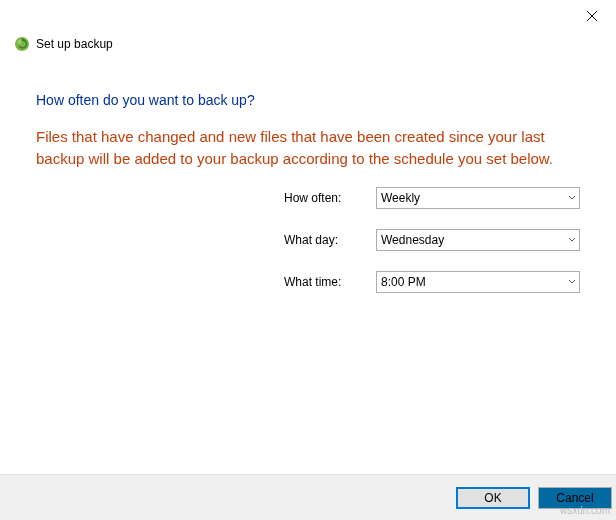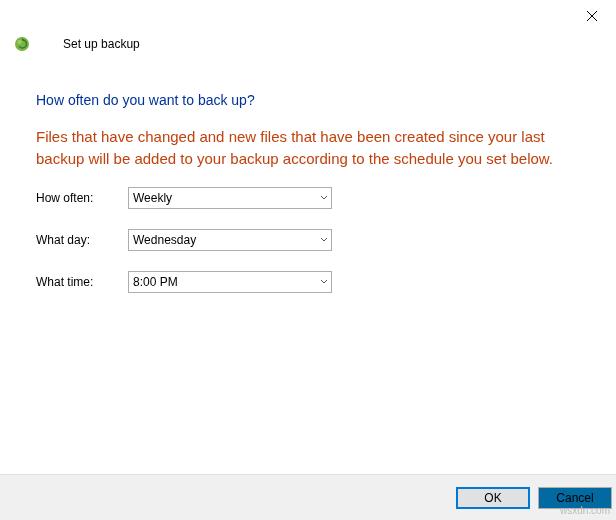--- a/index.html
+++ b/index.html
@@ -35,21 +35,20 @@
       cursor: pointer;
     }
     .titlebar .close svg {
       width: 10px;
       height: 10px;
     }
     .header-row {
       display: flex;
       align-items: center;
       padding: 6px 14px 0 14px;
-      gap: 27px;
     }
     .header-row .app-icon {
       width: 16px;
       height: 16px;
       margin-right: 6px;
       flex-shrink: 0;
     }
     .header-row .app-title {
       font-size: 12px;
       color: #000;
@@ -81,20 +80,21 @@
       margin-right: 7px;
       accent-color: #000;
     }
     .checkbox-row label {
       font-size: 12px;
     }
     .form-row {
       display: flex;
       align-items: center;
       margin-bottom: 20px;
+      justify-content: flex-end;
     }
     .form-label {
       width: 92px;
       font-size: 12px;
     }
     .select-wrap {
       position: relative;
       width: 204px;
     }
     .select-wrap select {

